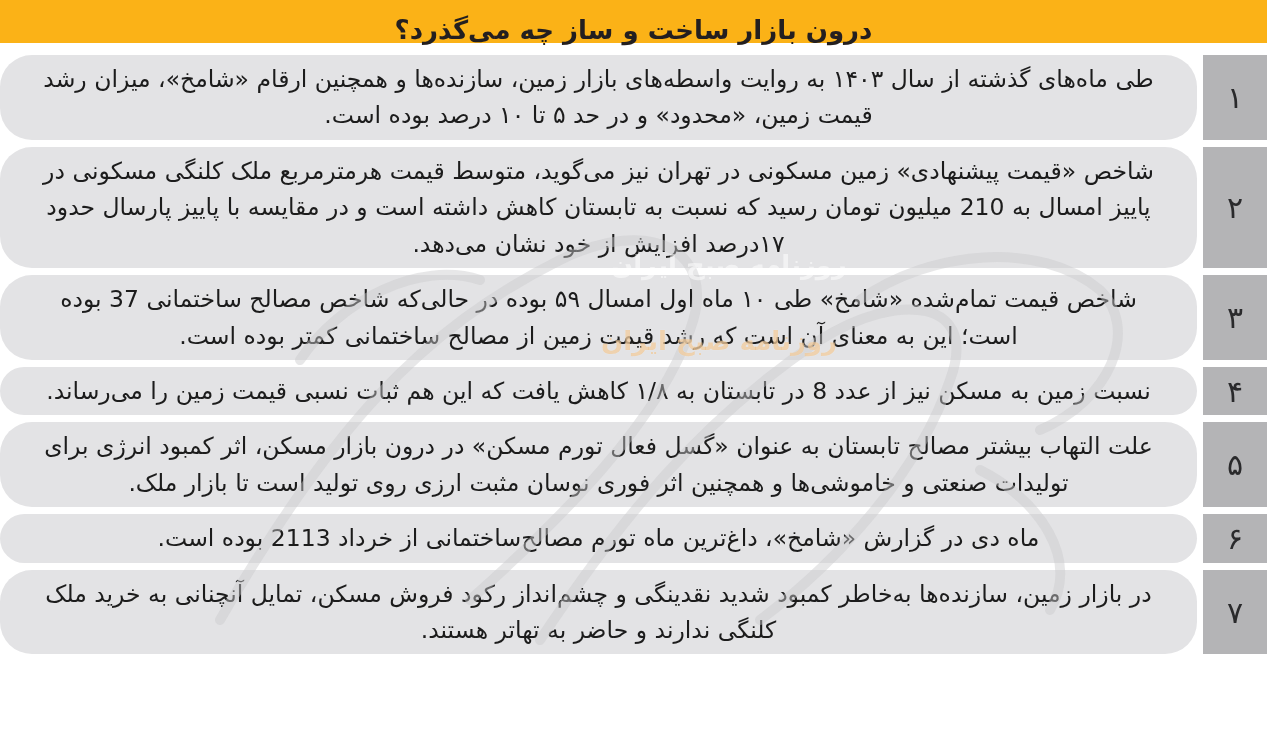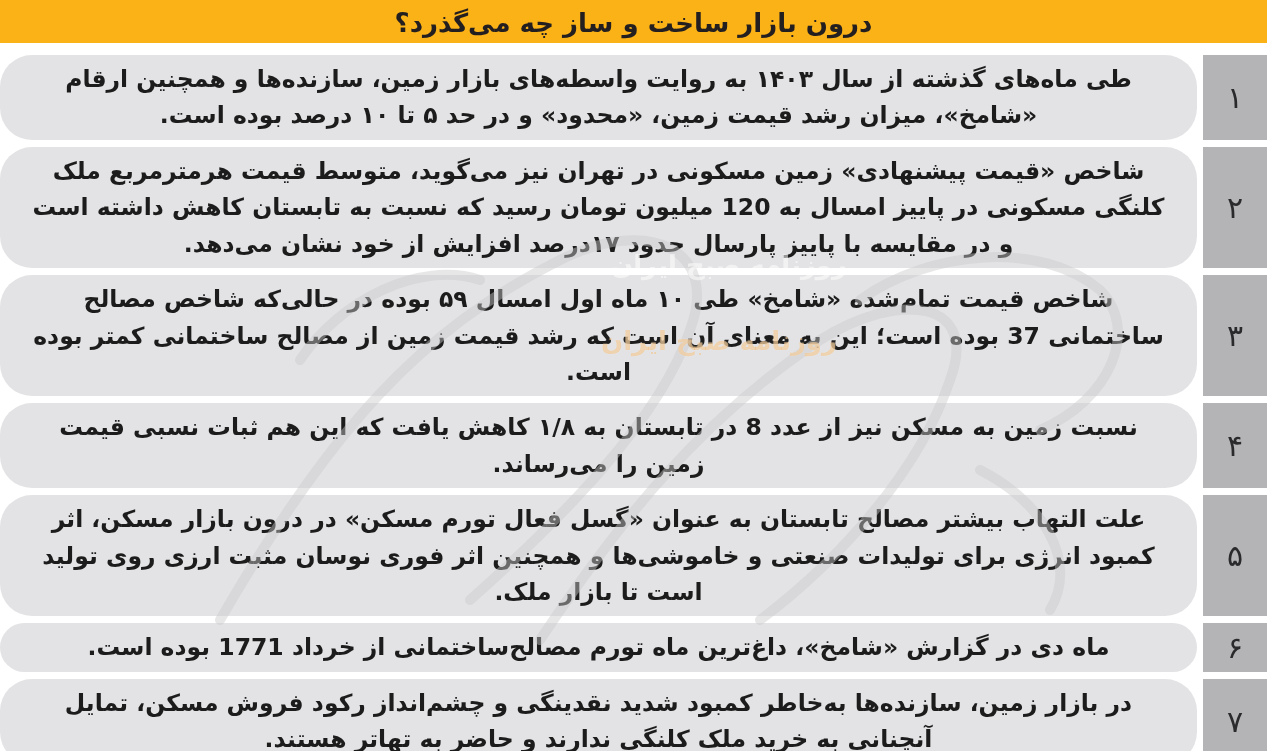--- a/index.html
+++ b/index.html
@@ -15,21 +15,21 @@
     background: #ffffff;
     overflow: hidden;
     direction: rtl;
   }
   
   .header-bar {
     width: 100%;
     height: 43px;
     background: var(--header-bg, #FBB217);
     display: flex;
-    align-items: center;
+    align-items: flex-end;
     justify-content: center;
     margin-bottom: 12px;
     margin-left: 36px;
   }
   .header-bar .title {
     font-size: 26px;
     font-weight: 700;
     color: #231f20;
     letter-spacing: 0;
     line-height: 1;
@@ -58,21 +58,21 @@
     color: #2a2a2c;
   }
   .txt {
     flex: 1 1 auto;
     background: var(--row-bg, #E3E3E5);
     display: flex;
     align-items: center;
     justify-content: center;
     text-align: center;
     font-size: 23.5px;
-    font-weight: 700;
+    font-weight: 400;
     color: var(--text-color, #1C1C1C);
     line-height: 1.55;
     padding: 6px 30px;
     box-sizing: border-box;
     border-radius: 32px;
   }
   
   .row:nth-of-type(1) { min-height: 74px;  }
   .row:nth-of-type(2) { min-height: 112px; }
   .row:nth-of-type(3) { min-height: 77px;  }
@@ -118,37 +118,37 @@
     <div class="title">درون بازار ساخت و ساز چه می‌گذرد؟</div>
   </div>
 
   <div class="rows">
     <div class="row">
       <div class="num">۱</div>
       <div class="txt">طی ماه‌های گذشته از سال ۱۴۰۳ به روایت واسطه‌های بازار زمین، سازنده‌ها و همچنین ارقام «شامخ»، میزان رشد قیمت زمین، «محدود» و در حد ۵ تا ۱۰ درصد بوده است.</div>
     </div>
     <div class="row">
       <div class="num">۲</div>
-      <div class="txt">شاخص «قیمت پیشنهادی» زمین مسکونی در تهران نیز می‌گوید، متوسط قیمت هرمترمربع ملک کلنگی مسکونی در پاییز امسال به 120 میلیون تومان رسید که نسبت به تابستان کاهش داشته است و در مقایسه با پاییز پارسال حدود ۱۷درصد افزایش از خود نشان می‌دهد.</div>
+      <div class="txt">شاخص «قیمت پیشنهادی» زمین مسکونی در تهران نیز می‌گوید، متوسط قیمت هرمترمربع ملک کلنگی مسکونی در پاییز امسال به 210 میلیون تومان رسید که نسبت به تابستان کاهش داشته است و در مقایسه با پاییز پارسال حدود ۱۷درصد افزایش از خود نشان می‌دهد.</div>
     </div>
     <div class="row">
       <div class="num">۳</div>
       <div class="txt">شاخص قیمت تمام‌شده «شامخ» طی ۱۰ ماه اول امسال ۵۹ بوده در حالی‌که شاخص مصالح ساختمانی 37 بوده است؛ این به معنای آن است که رشد قیمت زمین از مصالح ساختمانی کمتر بوده است.</div>
     </div>
     <div class="row">
       <div class="num">۴</div>
       <div class="txt">نسبت زمین به مسکن نیز از عدد 8 در تابستان به ۱/۸ کاهش یافت که این هم ثبات نسبی قیمت زمین را می‌رساند.</div>
     </div>
     <div class="row">
       <div class="num">۵</div>
       <div class="txt">علت التهاب بیشتر مصالح تابستان به عنوان «گسل فعال تورم مسکن» در درون بازار مسکن، اثر کمبود انرژی برای تولیدات صنعتی و خاموشی‌ها و همچنین اثر فوری نوسان مثبت ارزی روی تولید است تا بازار ملک.</div>
     </div>
     <div class="row">
       <div class="num">۶</div>
-      <div class="txt">ماه دی در گزارش «شامخ»، داغ‌ترین ماه تورم مصالح‌ساختمانی از خرداد 1771 بوده است.</div>
+      <div class="txt">ماه دی در گزارش «شامخ»، داغ‌ترین ماه تورم مصالح‌ساختمانی از خرداد 2113 بوده است.</div>
     </div>
     <div class="row">
       <div class="num">۷</div>
       <div class="txt">در بازار زمین، سازنده‌ها به‌خاطر کمبود شدید نقدینگی و چشم‌انداز رکود فروش مسکن، تمایل آنچنانی به خرید ملک کلنگی ندارند و حاضر به تهاتر هستند.</div>
     </div>
 
   </div>
 
   <div class="watermark-layer">
     <svg class="wm-svg" width="1267" height="751" viewBox="0 0 1267 751" xmlns="http://www.w3.org/2000/svg">

